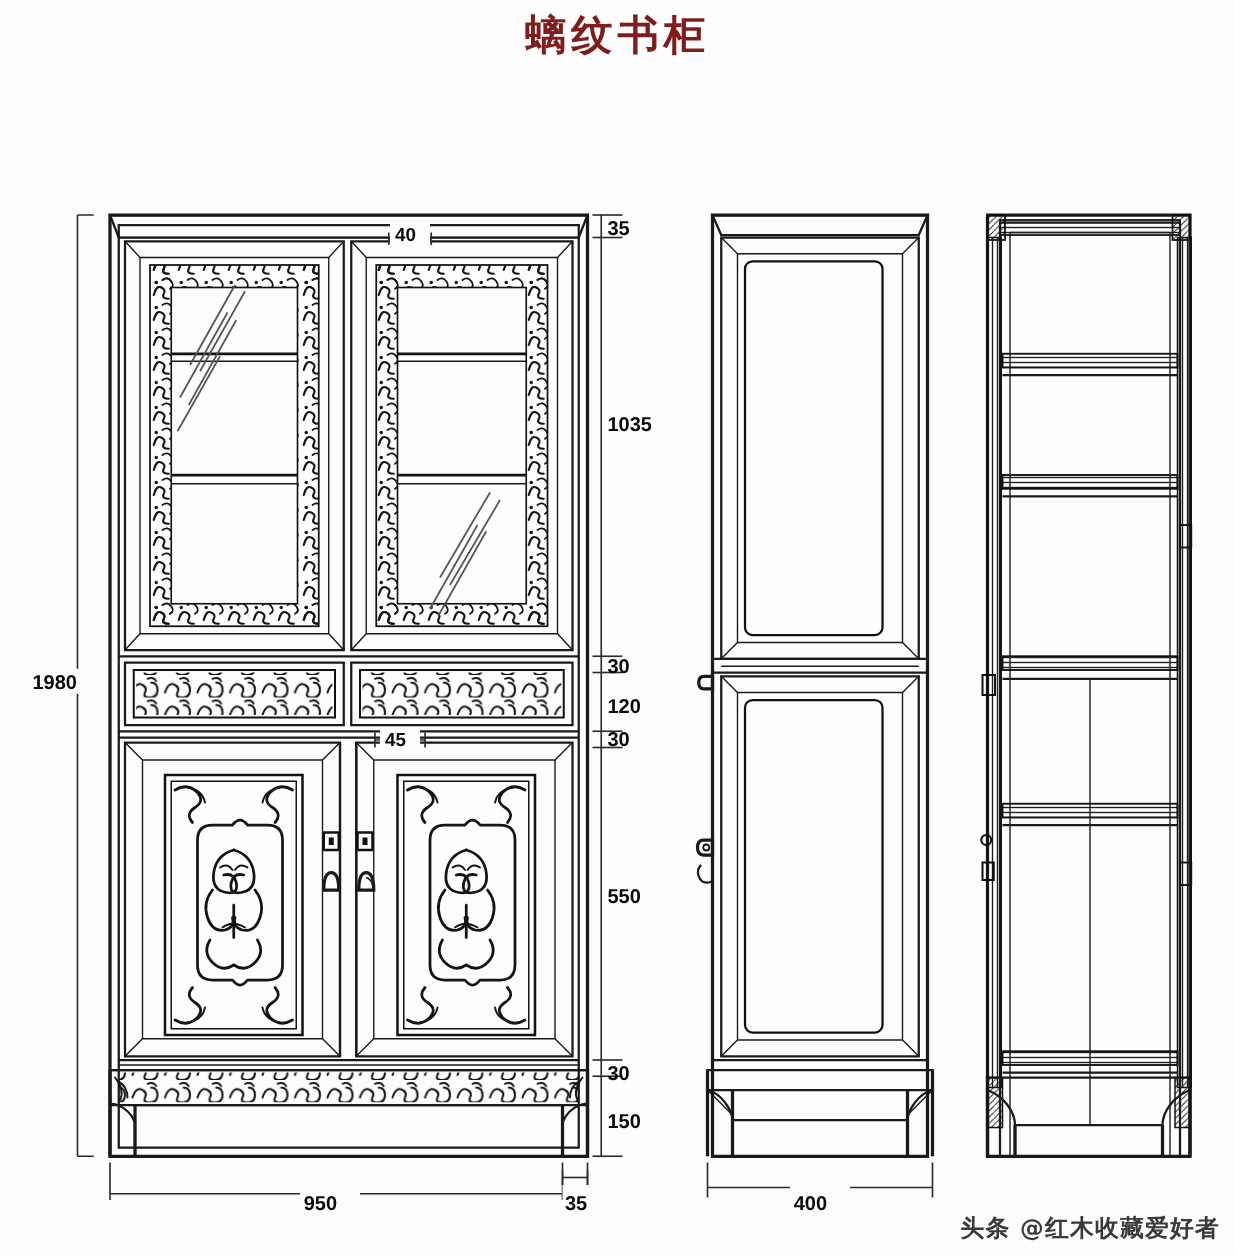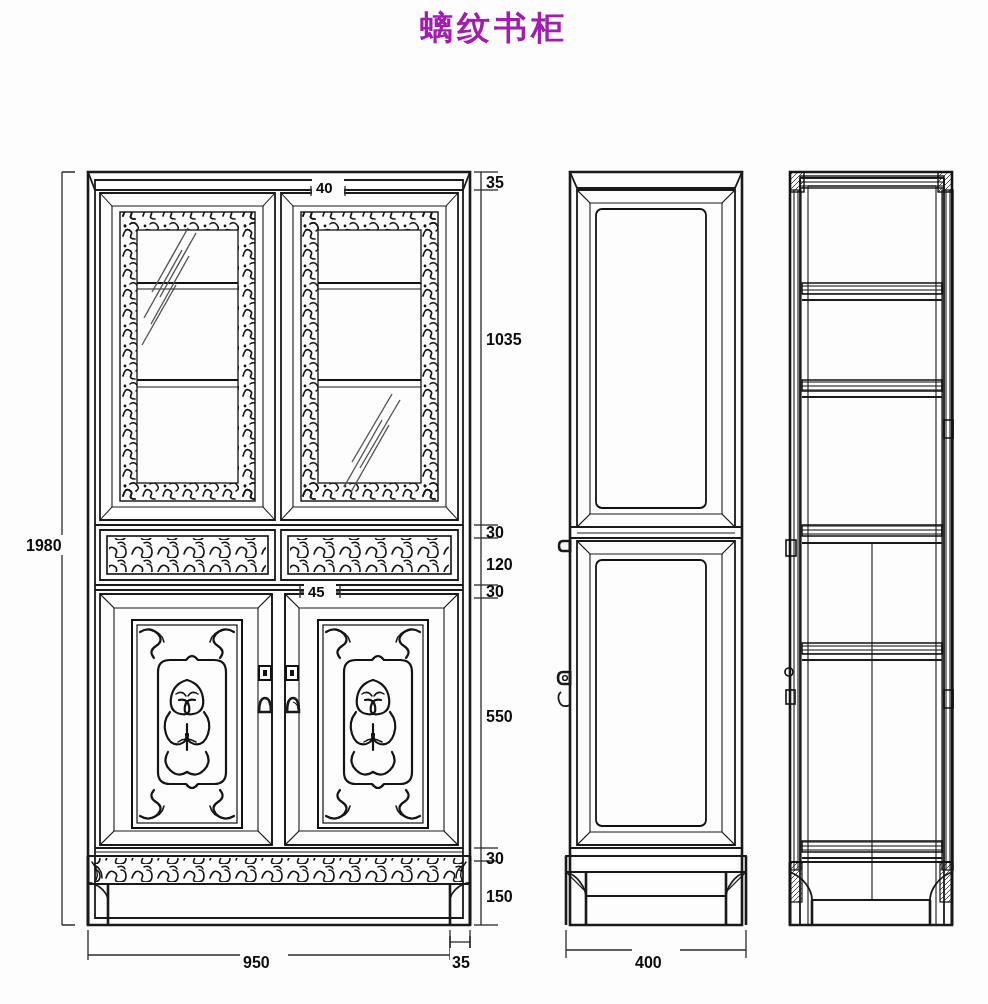--- a/index.html
+++ b/index.html
@@ -20,21 +20,21 @@
     background: #fdfdfd;
   }
   #title {
     position: absolute;
     top: 6px; left: 0; width: 988px;
     text-align: center;
     font-family: "Liberation Serif", serif;
     font-size: 33px;
     font-weight: 700;
     letter-spacing: 4px;
-    color: #a21caf;
+    color: #7f1d1d;
   }
   svg.drawing {
     position: absolute;
     top: 0; left: 0;
     width: 988px; height: 1004px;
   }
   #watermark {
     position: absolute;
     right: 12px; bottom: 8px;
     font-family: "DejaVu Sans", sans-serif;
@@ -411,13 +411,14 @@
 
     <g>
       <path class="dim" d="M566 930 L566 958 M746 930 L746 958"></path>
       <path class="dim" d="M566 950 L746 950"></path>
       <rect x="632" y="948" width="48" height="22" fill="#fdfdfd"></rect>
       <text class="dimtxt" x="635" y="968">400</text>
     </g>
 
   </svg>
 
+  <div id="watermark">头条 @红木收藏爱好者</div>
 </div>
 
 </body></html>

